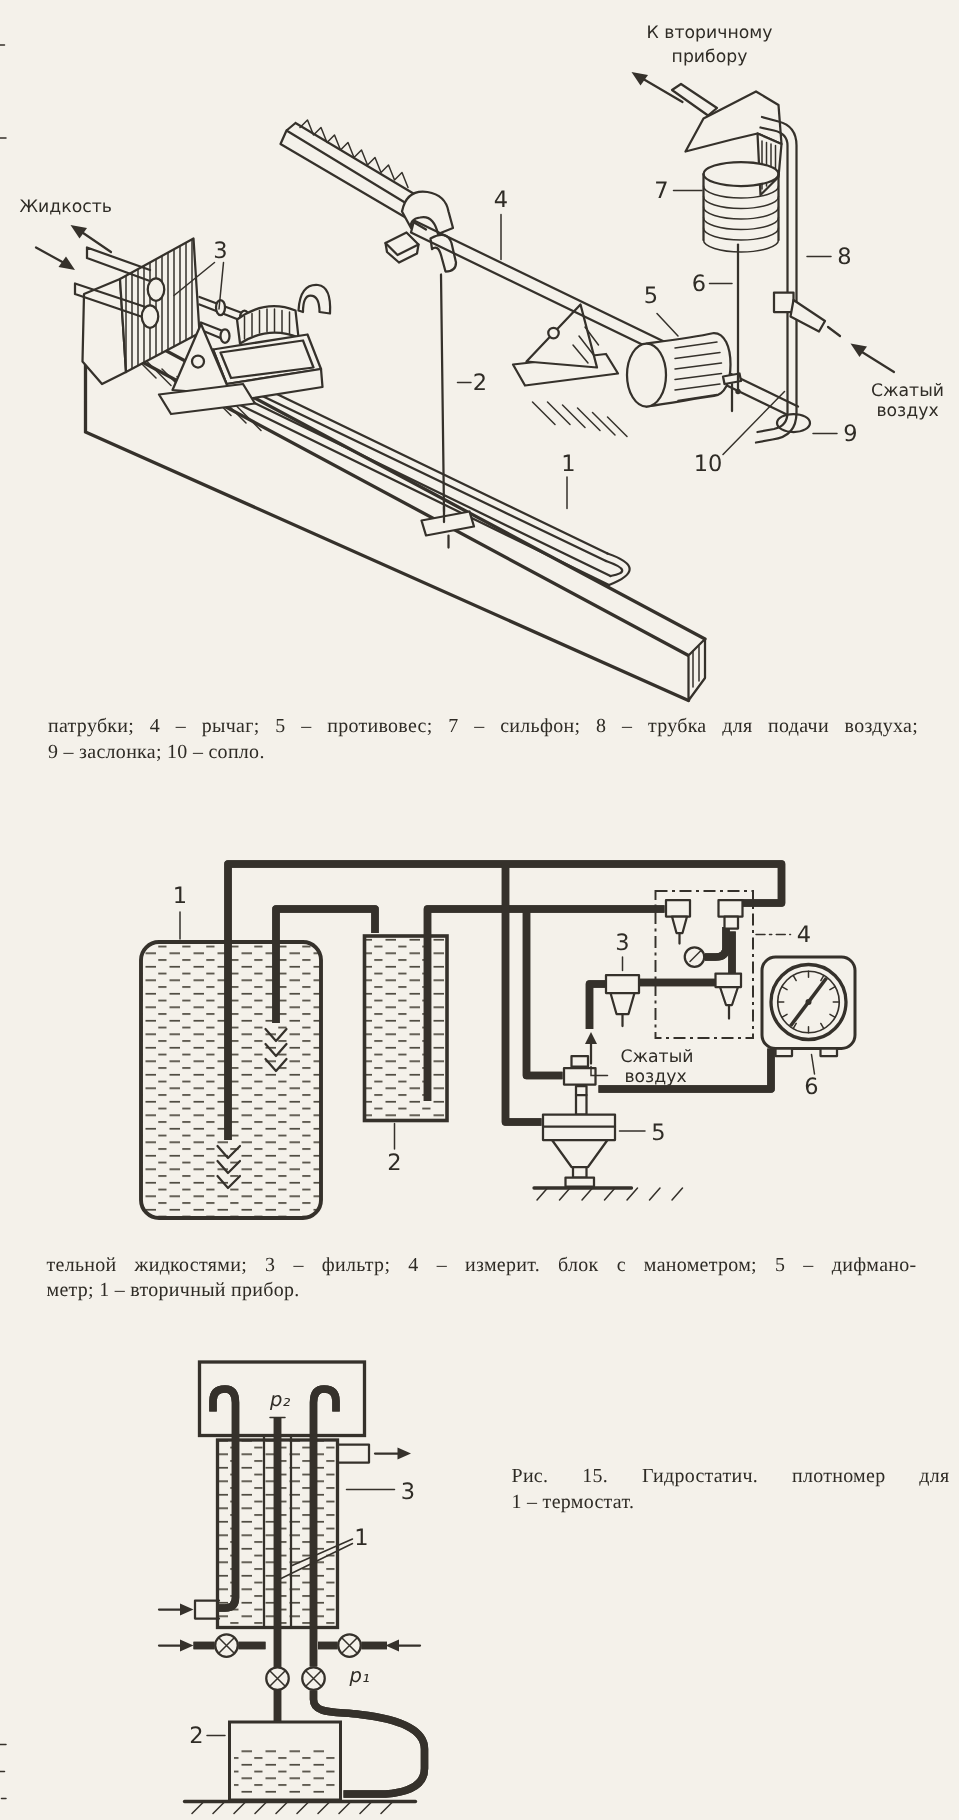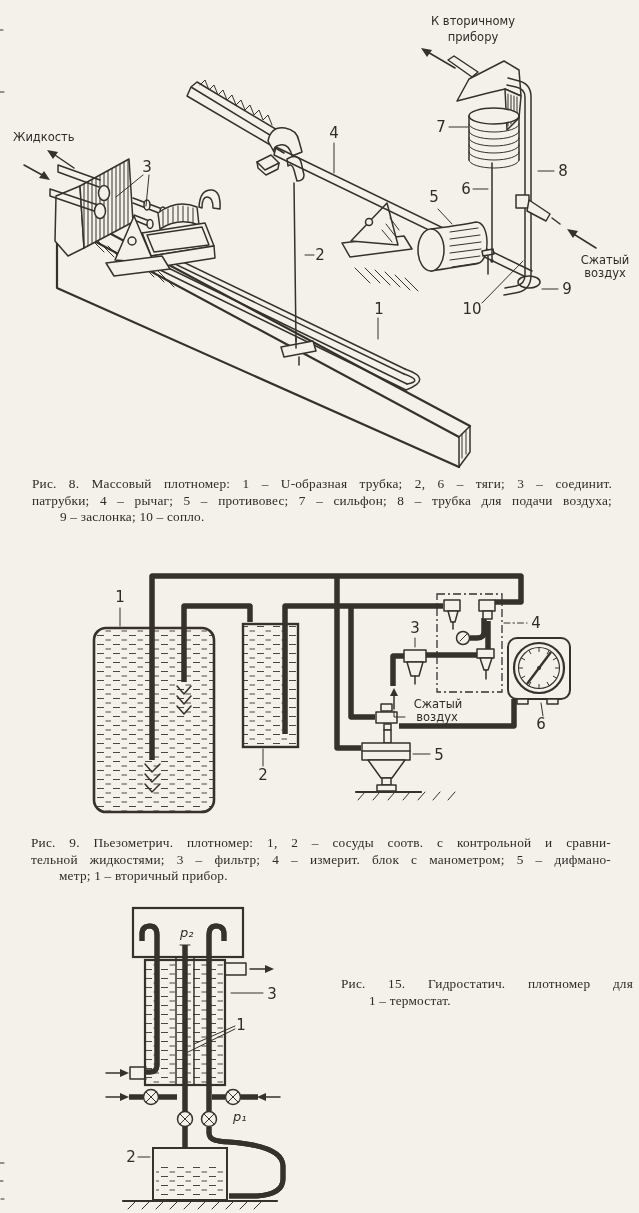--- a/index.html
+++ b/index.html
@@ -24,21 +24,21 @@
   svg .fig-lab{font:11.5px "DejaVu Sans", sans-serif;}
   svg .fig-sub{font:italic 13px "DejaVu Sans", sans-serif;}
   .cap{
     position:absolute;
     color:#2e2b25;
     font-size:13.3px;
     line-height:16.5px;
     letter-spacing:0.2px;
   }
   .cap .l{text-align:justify;text-align-last:justify;white-space:nowrap;}
-  .cap .l:last-child{text-align-last:left;margin-left:28px;}
+  .cap .l:last-child{text-align-last:left;}
   #cap10{line-height:17.2px;}
 </style>
 </head>
 <body>
 
 <div class="page">
 
   <svg width="639" height="476" style="left:0;top:0" viewBox="0 0 639 476">
     <defs>
       <clipPath id="plate8clip">
@@ -153,21 +153,20 @@
       <text class="fig-num" x="466" y="194" text-anchor="middle">6</text>
       <text class="fig-num" x="563" y="176" text-anchor="middle">8</text>
       <text class="fig-num" x="567" y="294" text-anchor="middle">9</text>
       <text class="fig-num" x="472" y="314" text-anchor="middle">10</text>
       <text class="fig-num" x="320" y="260" text-anchor="middle">2</text>
       <text class="fig-num" x="379" y="314" text-anchor="middle">1</text>
     </g>
   </svg>
 
   <div class="cap" id="cap8" style="left:32px;top:476px;width:580px;">
-    <div class="l">Рис. 8. Массовый плотномер: 1 – U-образная трубка; 2, 6 – тяги; 3 – соединит.</div>
     <div class="l">патрубки; 4 – рычаг; 5 – противовес; 7 – сильфон; 8 – трубка для подачи воздуха;</div>
     <div class="l">9 – заслонка; 10 – сопло.</div>
   </div>
 
   <svg width="639" height="276" style="left:0;top:552px" viewBox="0 0 639 276">
     <defs>
       <pattern id="liq9" width="16" height="9" patternUnits="userSpaceOnUse">
         <path d="M1,2.5 h7 M9.5,7 h5.5" stroke="#4c473d" stroke-width="1" fill="none"></path>
       </pattern>
     </defs>
@@ -253,21 +252,20 @@
       <text class="fig-num" x="415" y="81" text-anchor="middle">3</text>
       <text class="fig-num" x="536" y="76" text-anchor="middle">4</text>
       <text class="fig-num" x="439" y="208" text-anchor="middle">5</text>
       <text class="fig-num" x="541" y="177" text-anchor="middle">6</text>
       <text class="fig-lab" x="438" y="156" text-anchor="middle">Сжатый</text>
       <text class="fig-lab" x="437" y="169" text-anchor="middle">воздух</text>
     </g>
   </svg>
 
   <div class="cap" id="cap9" style="left:31px;top:835px;width:580px;">
-    <div class="l">Рис. 9. Пьезометрич. плотномер: 1, 2 – сосуды соотв. с контрольной и сравни-</div>
     <div class="l">тельной жидкостями; 3 – фильтр; 4 – измерит. блок с манометром; 5 – дифмано-</div>
     <div class="l">метр; 1 – вторичный прибор.</div>
   </div>
 
   <svg width="330" height="318" style="left:0;top:895px" viewBox="0 0 330 318">
     <defs>
       <pattern id="liq10" width="16" height="9" patternUnits="userSpaceOnUse">
         <path d="M1,2.5 h7 M9.5,7 h5.5" stroke="#4c473d" stroke-width="1" fill="none"></path>
       </pattern>
     </defs>

